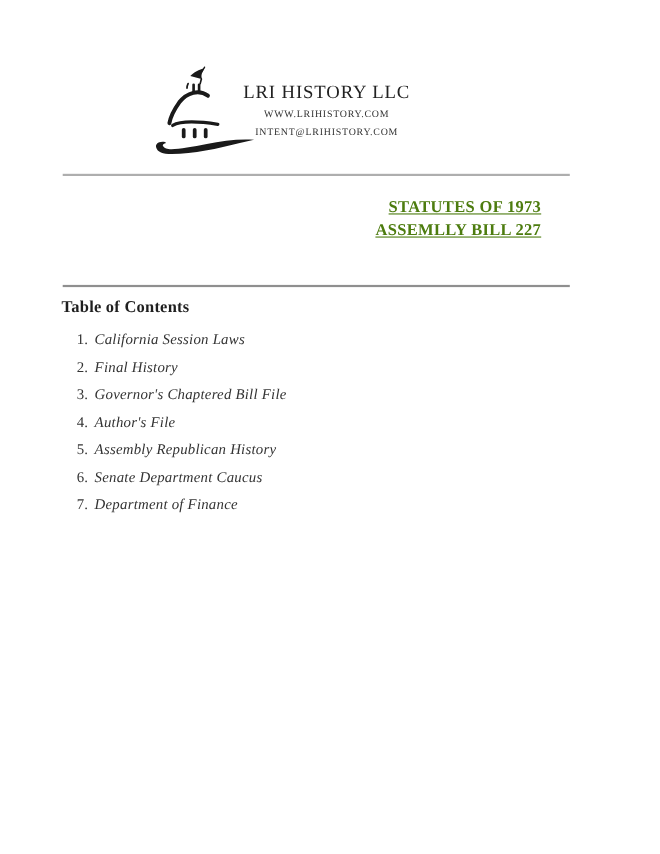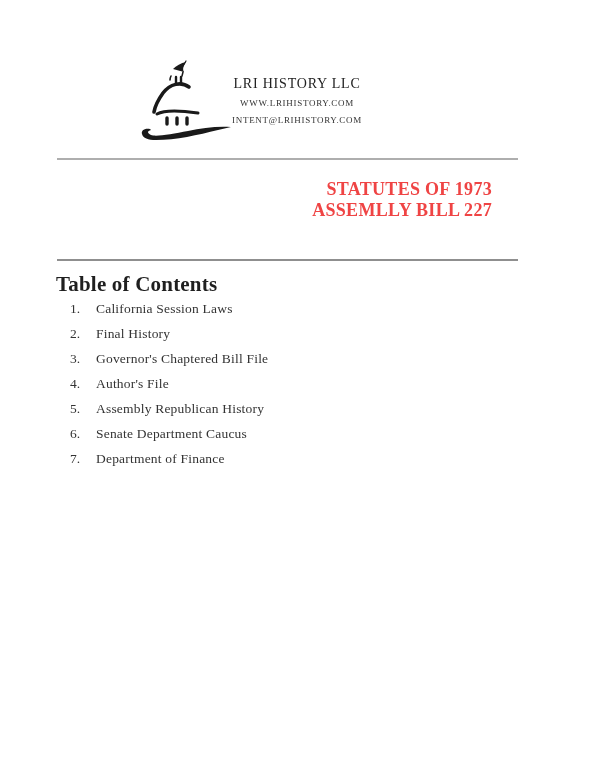--- a/index.html
+++ b/index.html
@@ -29,21 +29,21 @@
     height: 86px;
   }
   .header-text {
     position: absolute;
     left: 187px;
     top: 73px;
     width: 220px;
     text-align: center;
   }
   .company {
-    font-size: 14px;
+    font-size: 17px;
     line-height: 22px;
     letter-spacing: 0.8px;
     color: #222222;
   }
   .contact {
     font-size: 9px;
     line-height: 16.5px;
     letter-spacing: 0.7px;
     color: #333333;
   }
@@ -57,33 +57,34 @@
   .rule-top { top: 158px; background: #aeaeae; }
   .rule-bottom { top: 259px; background: #8f8f8f; }
   
   .reference {
     position: absolute;
     top: 179px;
     right: 108px;
     text-align: right;
   }
   .ref-line {
-    font-size: 18px;
+    font-size: 15px;
     font-weight: bold;
     line-height: 21px;
     letter-spacing: 0.3px;
-    color: #ef4444;
+    color: #4d7c0f;
     white-space: pre;
+    text-decoration: underline;
   }
   
   .toc-title {
     position: absolute;
     left: 56px;
     top: 272px;
-    font-size: 21px;
+    font-size: 15px;
     font-weight: bold;
     letter-spacing: 0.2px;
     color: #1f1f1f;
   }
   .toc-list {
     position: absolute;
     left: 56px;
     top: 296px;
     margin: 0;
     padding: 0;
@@ -94,22 +95,23 @@
     height: 25px;
     align-items: center;
     font-size: 13.5px;
     color: #333333;
   }
   .toc-num {
     width: 24px;
     text-align: right;
   }
   .toc-label {
-    margin-left: 16px;
+    margin-left: 6px;
     letter-spacing: 0.2px;
+    font-style: italic;
   }
 </style>
 </head>
 <body>
 
 <div class="page">
 
   <svg class="logo" viewBox="0 0 95 86" xmlns="http://www.w3.org/2000/svg" aria-hidden="true">
     <g fill="none" stroke="#1a1a1a" stroke-linecap="round">
 

